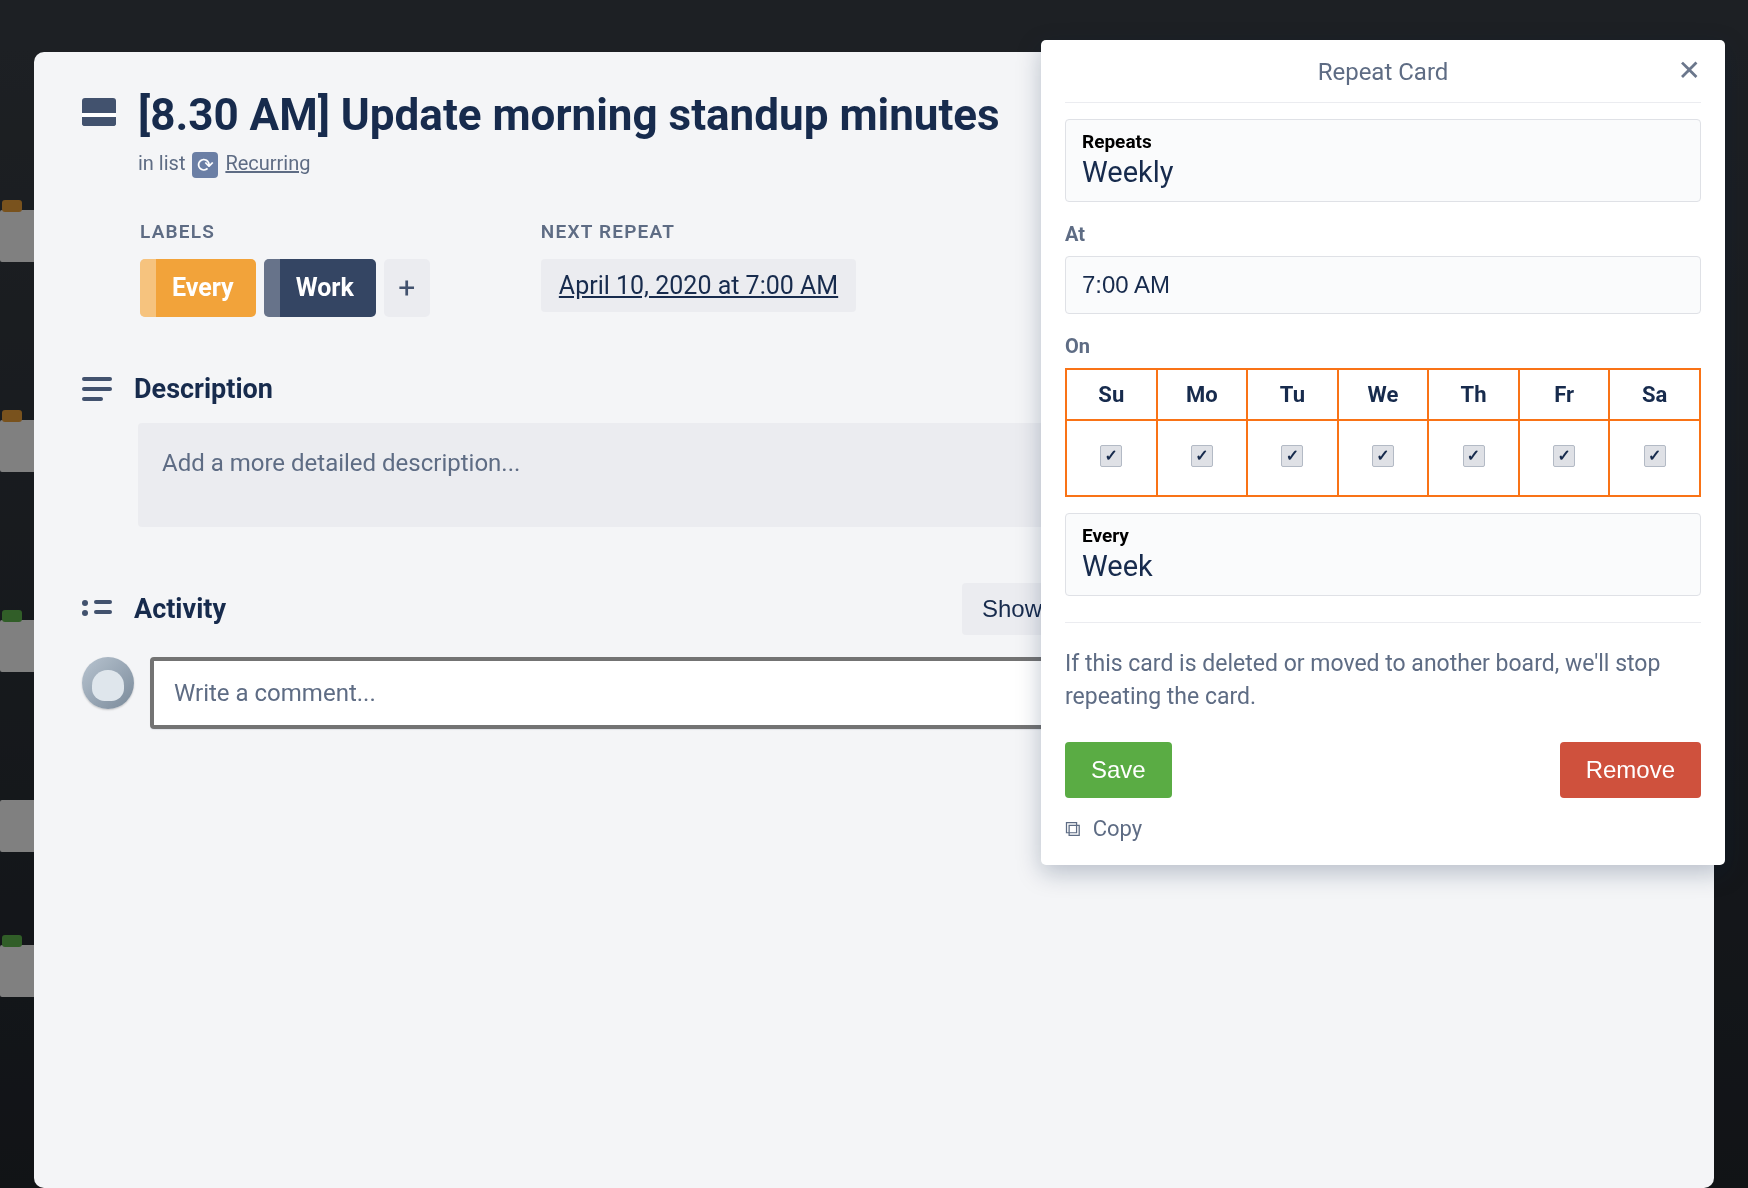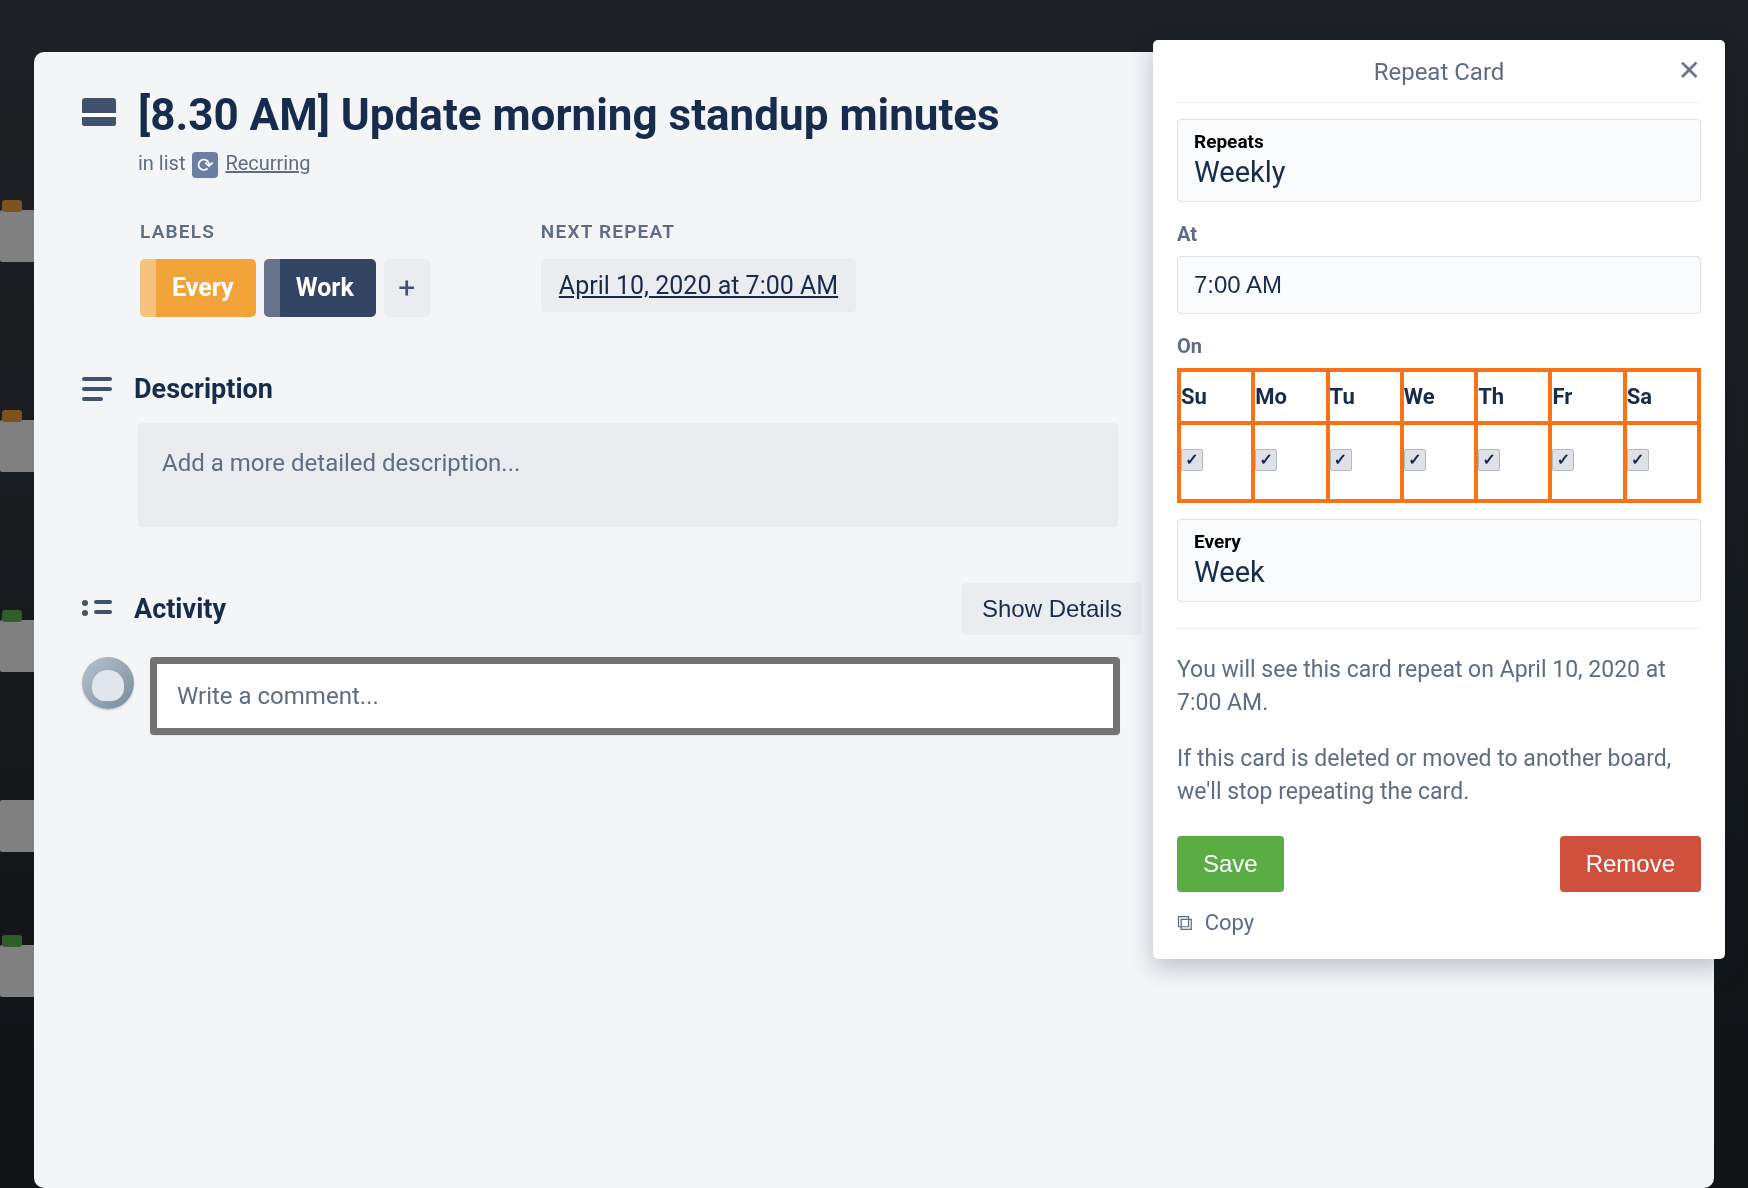--- a/index.html
+++ b/index.html
@@ -233,34 +233,34 @@
   display:block;
   width:60%; height:60%;
   margin:25% auto 0;
   background:#dfe6ec;
   border-radius:50% 50% 40% 40%;
 }
 .comment-input {
   flex: 1;
   max-width: 970px;
   background: #fff;
-  border: 7px solid #737373;
+  border: 4px solid #737373;
   border-radius: 4px;
   padding: 18px 20px;
   font-size: 24px;
   color: #5e6c84;
   box-shadow: 0 1px 1px rgba(9,30,66,0.08);
 }
 
 
 .popover {
   position: absolute;
   right: 23px;
   top: 40px;
-  width: 572px;
+  width: 684px;
   background: #fff;
   border-radius: 5px;
   box-shadow: 0 8px 24px rgba(9,30,66,0.25);
   padding: 0 24px 24px 24px;
 }
 .popover-head {
   position: relative;
   text-align: center;
   padding: 18px 0 16px 0;
   border-bottom: 1px solid #ebecf0;
@@ -320,22 +320,22 @@
 
 .days-table {
   width: 100%;
   border: 1px solid #dfe1e6;
   border-radius: 4px;
   margin-top: 10px;
   border-collapse: collapse;
   table-layout: fixed;
 }
 .days-table th, .days-table td {
-  border: 4px solid #f97316;
-  text-align: left;
+  border: 2px solid #f97316;
+  text-align: center;
   padding: 12px 0;
 }
 .days-table th {
   font-size: 22px;
   font-weight: 700;
   color: #172b4d;
 }
 .days-table td { padding: 24px 0; }
 .chk {
   display: inline-block;
@@ -561,21 +561,20 @@
     </table>
 
   <div class="field-box">
     <div class="small-label">Every</div>
     <div class="big-value">Week</div>
   </div>
 
 
   <hr>
 
-  <div class="info-text">You will see this card repeat on April 10, 2020 at 7:00 AM.</div>
   <div class="info-text">If this card is deleted or moved to another board, we'll stop repeating the card.</div>
 
   <div class="popover-actions">
     <button class="btn save">Save</button>
     <button class="btn remove">Remove</button>
   </div>
 
   <div class="copy-row">
     <span>⧉</span>
     <span>Copy</span>

